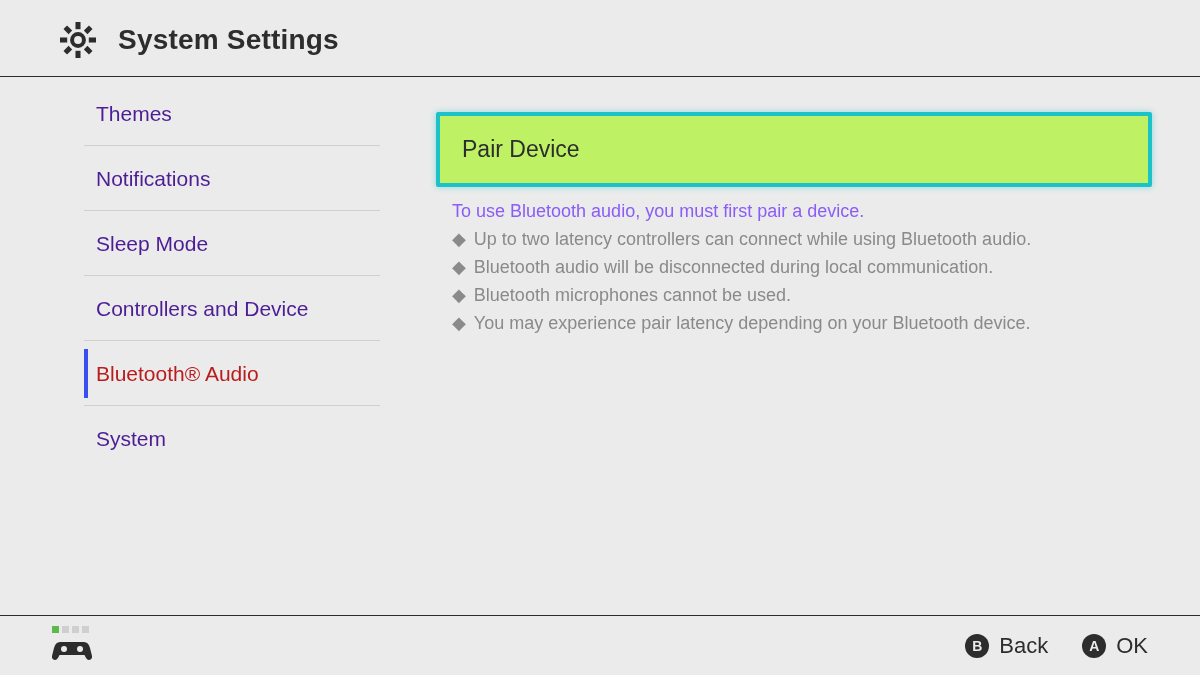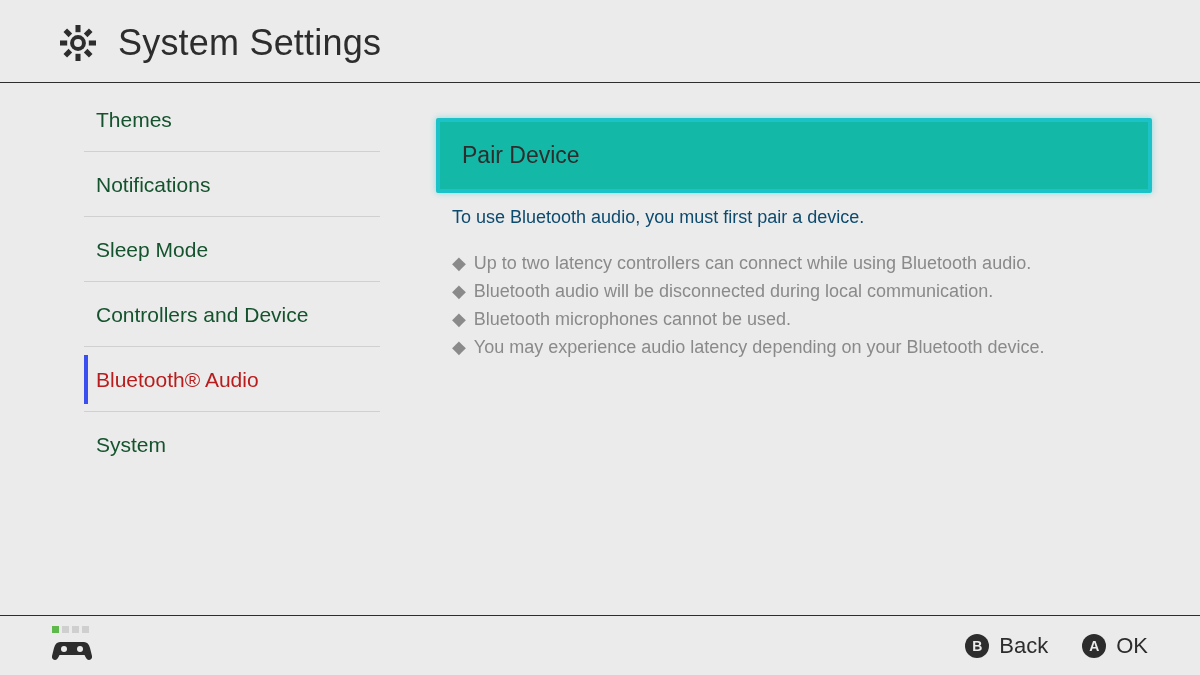--- a/index.html
+++ b/index.html
@@ -14,40 +14,40 @@
     align-items: center;
     padding: 22px 0 18px 60px;
     border-bottom: 1px solid #2d2d2d;
   }
   .header .icon {
     width: 36px; height: 36px;
     display: inline-flex; align-items: center; justify-content: center;
     margin-right: 22px;
   }
   .header h1 {
-    font-size: 36px;
-    font-weight: 400;
+    font-size: 28px;
+    font-weight: 700;
     letter-spacing: 0.2px;
   }
   .content {
     display: flex;
     height: 516px;
   }
   .sidebar {
     width: 400px;
     padding-top: 4px;
   }
   .sidebar-item {
     position: relative;
     height: 65px;
     display: flex;
     align-items: center;
     padding-left: 96px;
     font-size: 21px;
-    color: #14532d;
+    color: #4c1d95;
     cursor: pointer;
   }
   .sidebar-item:not(:last-child)::after {
     content: "";
     position: absolute;
     left: 84px; right: 20px; bottom: 0;
     height: 1px;
     background: #d0d0d0;
   }
   .sidebar-item.active {
@@ -58,35 +58,35 @@
     position: absolute;
     left: 84px; top: 8px; bottom: 8px;
     width: 4px;
     background: #3b4ef0;
   }
   .main {
     flex: 1;
     padding: 35px 48px 0 36px;
   }
   .option-button {
-    background: #14b8a6;
+    background: #bef264;
     border: 4px solid #1bc2c8;
     border-radius: 2px;
     box-shadow: 0 0 6px rgba(27,194,200,.45);
     padding: 20px 22px;
     font-size: 23px;
     color: #2d2d2d;
     margin-bottom: 14px;
     cursor: pointer;
   }
   .intro {
     font-size: 18px;
-    color: #0c4a6e;
+    color: #8b5cf6;
     padding-left: 16px;
-    margin-bottom: 22px;
+    margin-bottom: 4px;
   }
   .bullets {
     padding-left: 16px;
   }
   .bullet {
     font-size: 18px;
     color: #8a8a8a;
     line-height: 1.55;
     display: flex;
   }
@@ -193,21 +193,21 @@
       <div class="bullet">
           <span class="diamond">◆</span>
           <span>Bluetooth audio will be disconnected during local communication.</span>
         </div>
       <div class="bullet">
           <span class="diamond">◆</span>
           <span>Bluetooth microphones cannot be used.</span>
         </div>
       <div class="bullet">
           <span class="diamond">◆</span>
-          <span>You may experience audio latency depending on your Bluetooth device.</span>
+          <span>You may experience pair latency depending on your Bluetooth device.</span>
         </div>
     </div>
   </div>
 </div>
 
 <div class="footer">
   <div class="footer-left">
     <div class="ctrl-block">
       <div class="player-dots">
         <span class="pd on"></span>

